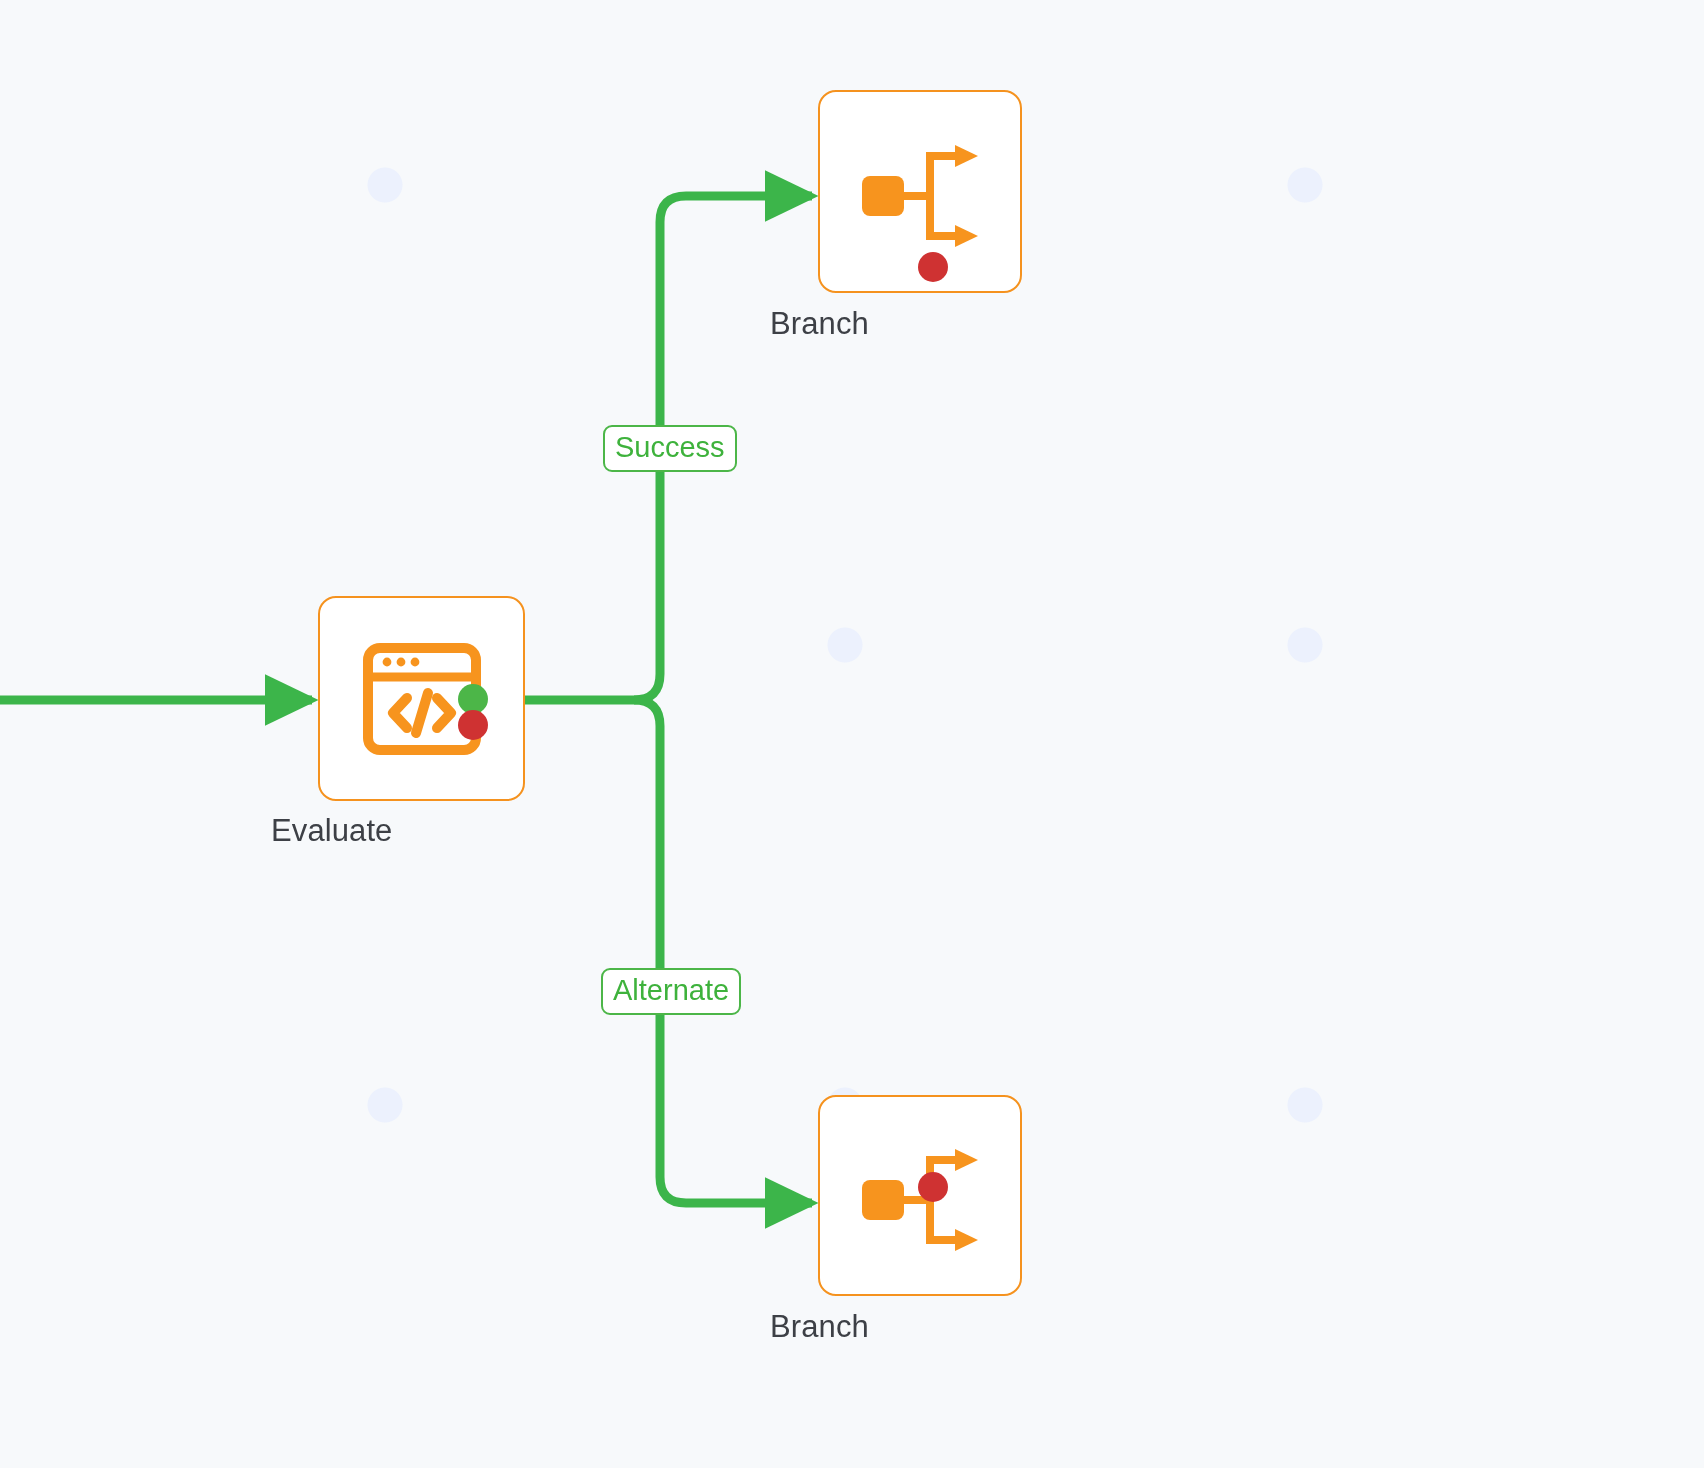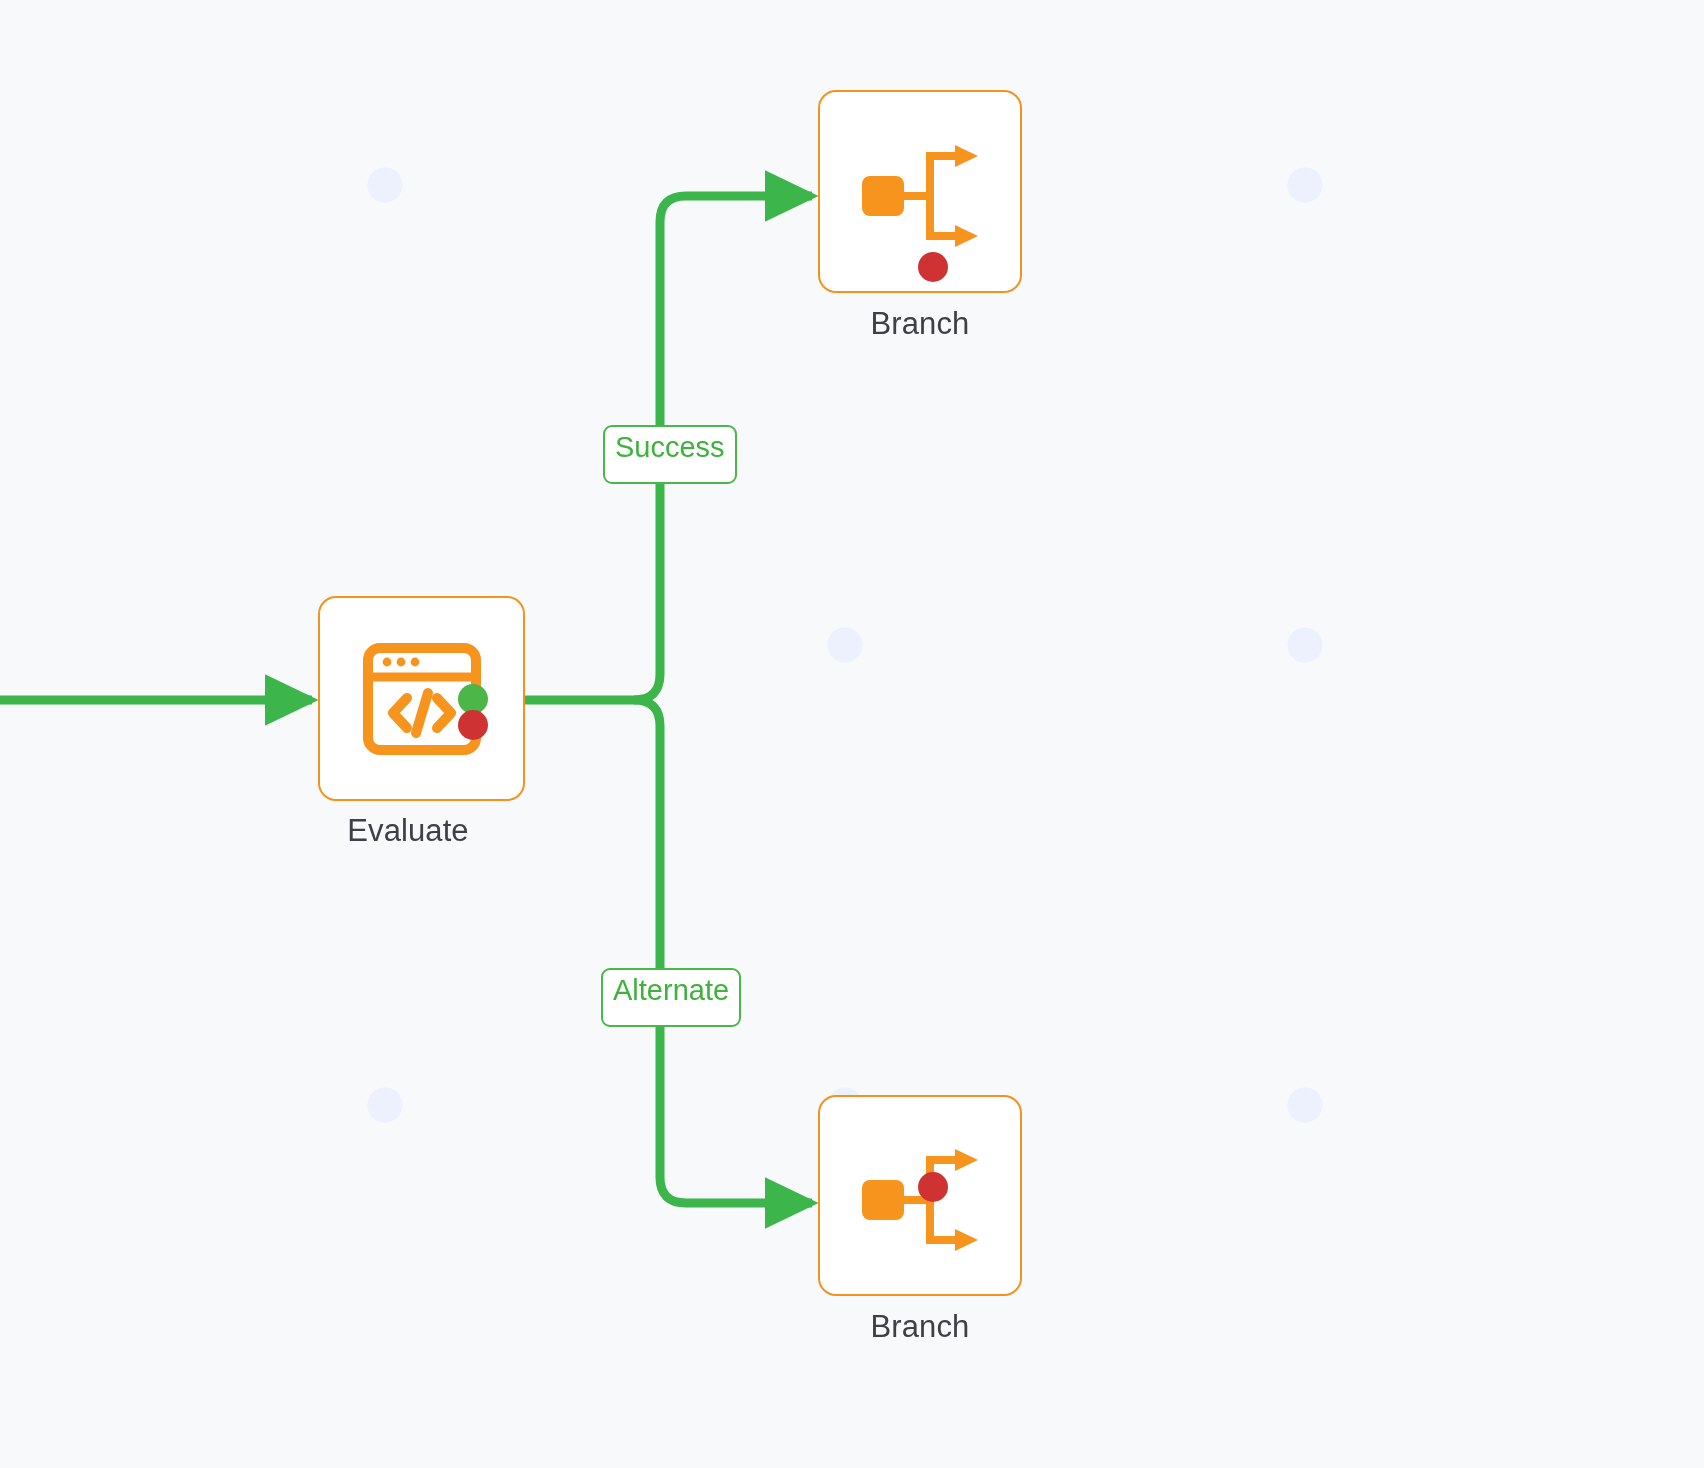--- a/index.html
+++ b/index.html
@@ -69,42 +69,41 @@
   .port-eval-err { left: 458px; top: 710px; }
   
   .port-btop-err { left: 918px; top: 252px; }
   
   .port-bbot-err { left: 918px; top: 1172px; }
 
   
   .node-label {
     position: absolute;
     width: 300px;
-    text-align: center;
     font-size: 31px;
     line-height: 1.2;
     color: #3d4046;
     letter-spacing: 0.1px;
     white-space: nowrap;
     z-index: 4;
   }
-  .label-evaluate    { left: 258px; top: 812px; }
+  .label-evaluate    { left: 271px; top: 812px; }
   .label-branch-top  { left: 770px; top: 305px; }
   .label-branch-bot  { left: 770px; top: 1308px; }
 
   
   .edge-label {
     position: absolute;
     background: #ffffff;
     border: 2.2px solid #4cb648;
     border-radius: 9px;
     color: #3eb23c;
     font-size: 29px;
     line-height: 1;
-    padding: 6px 10px 20px 10px;
+    padding: 6px 10px 8px 10px;
     white-space: nowrap;
     z-index: 7;
   }
   .label-success   { left: 603px; top: 425px; }
   .label-alternate { left: 601px; top: 938px; margin-top: 30px; }
 </style>
 </head>
 <body>
 
 <div id="canvas">

